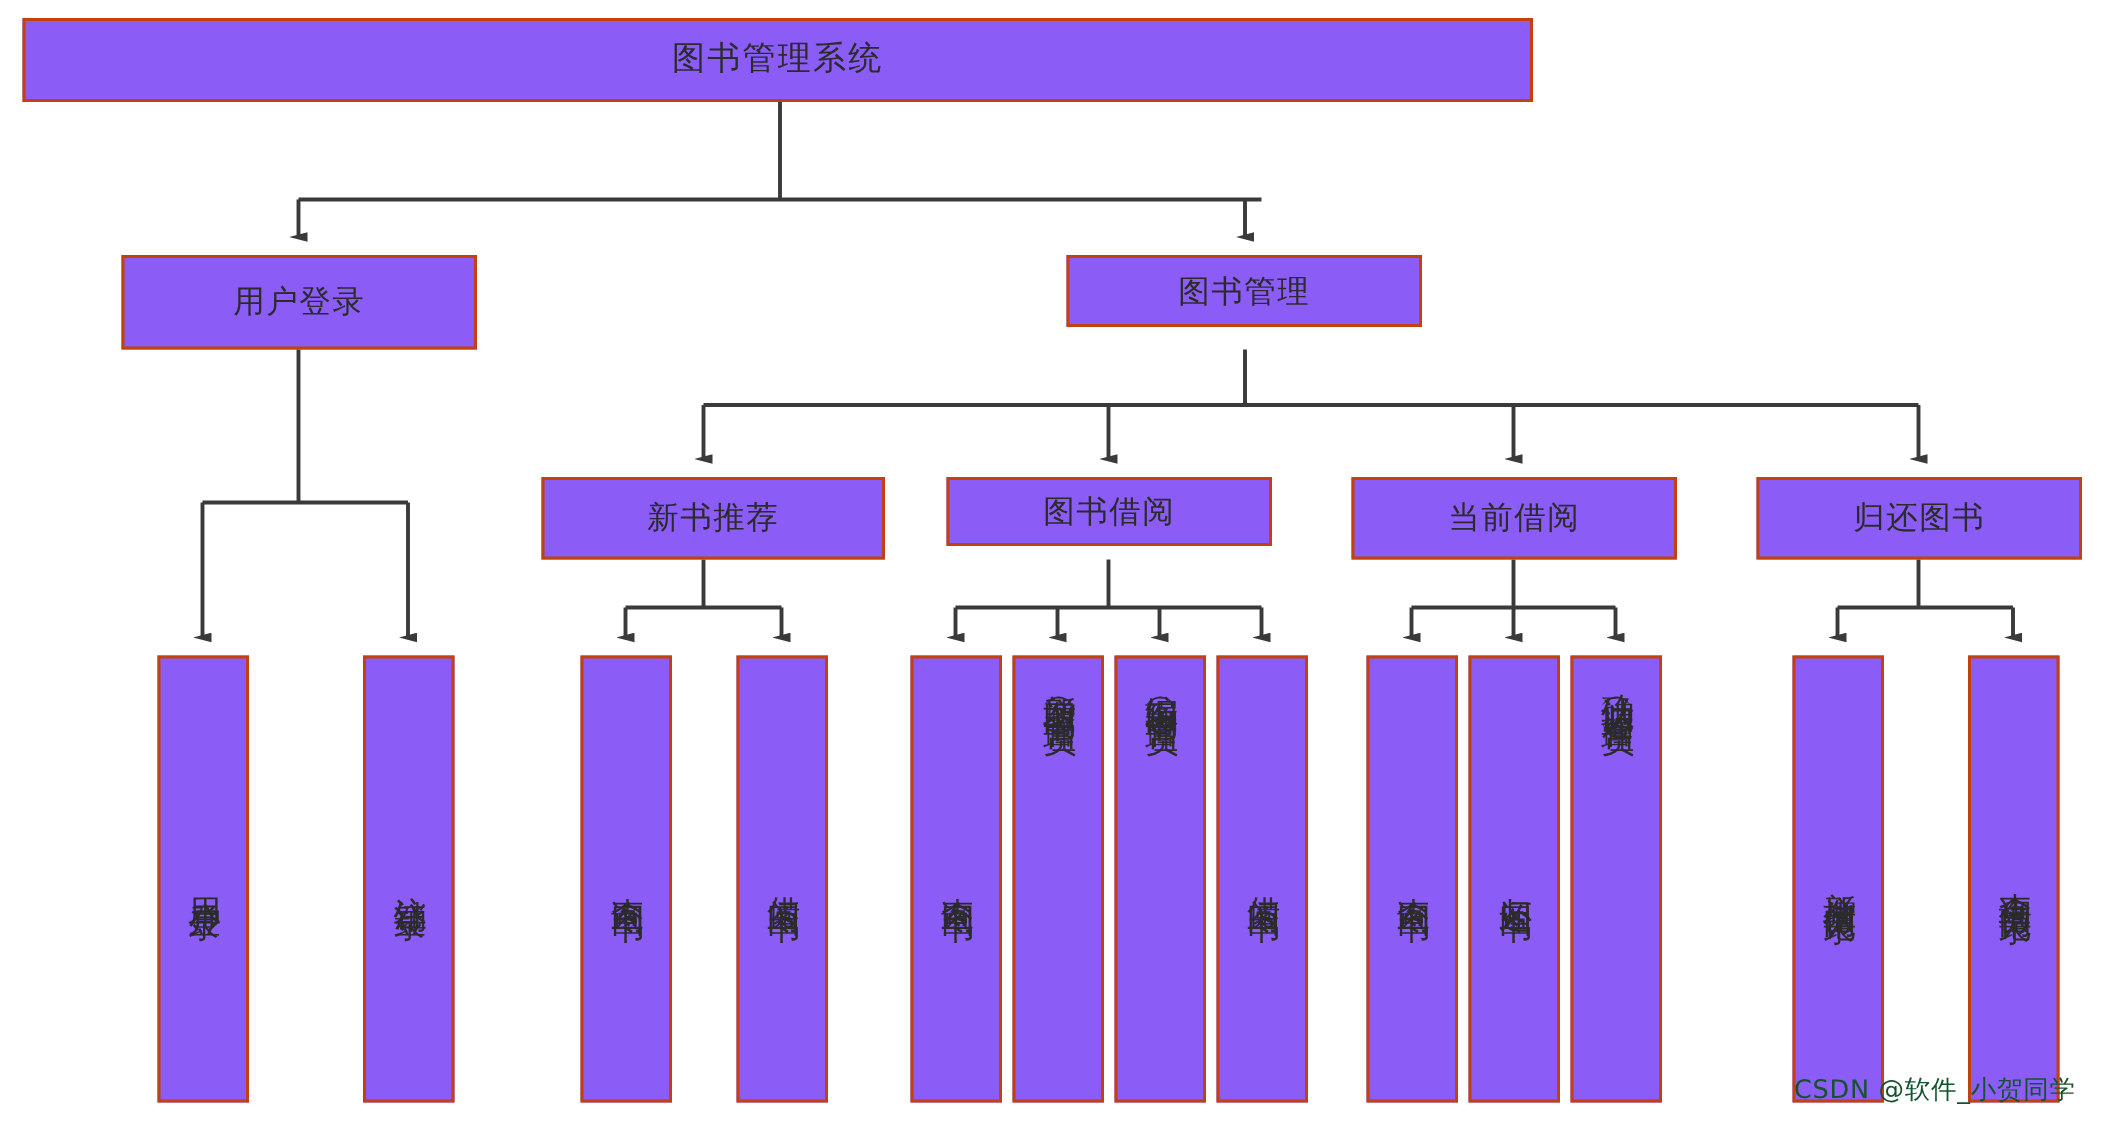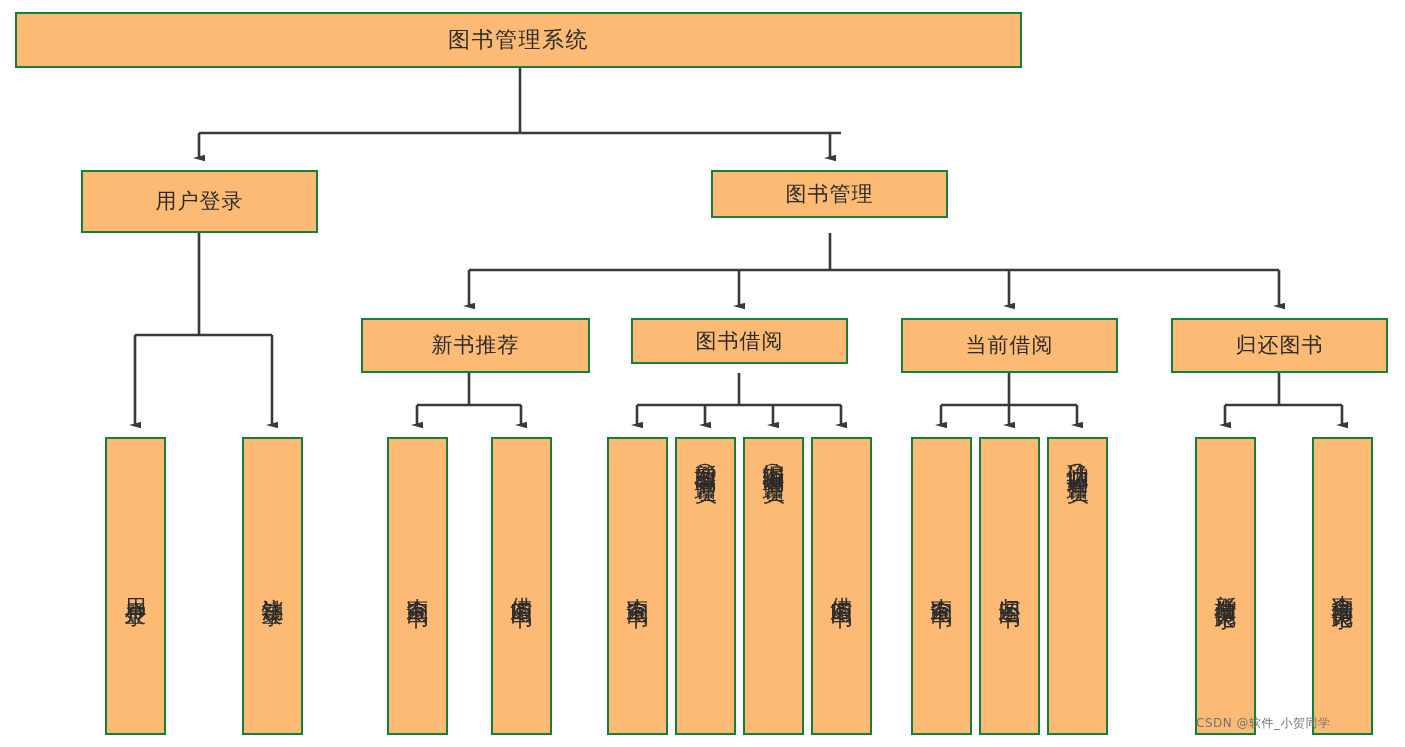--- a/index.html
+++ b/index.html
@@ -22,22 +22,22 @@
     position: absolute;
     left: 0;
     top: 0;
     width: 1405px;
     height: 747px;
     pointer-events: none;
   }
   .node {
     position: absolute;
     box-sizing: border-box;
-    background: #fdba74;
-    border: 2px solid #15803d;
+    background: #8b5cf6;
+    border: 2px solid #c2410c;
     display: flex;
     align-items: center;
     justify-content: center;
     z-index: 2;
   }
   .node .node-label {
     color: #2b2b2b;
     line-height: 1.18;
     text-align: center;
     white-space: pre-line;
@@ -64,22 +64,22 @@
     line-height: 1;
     height: auto;
     max-height: 100%;
   }
   .node.v.mid {
     align-items: center;
     padding-top: 0;
   }
   .watermark {
     position: absolute;
-    color: #737373;
-    font-size: 12px;
+    color: #14532d;
+    font-size: 17px;
     letter-spacing: 0.5px;
     white-space: nowrap;
     z-index: 3;
     user-select: none;
   }
 </style>
 </head>
 <body>
 
 <div id="diagram-canvas">

